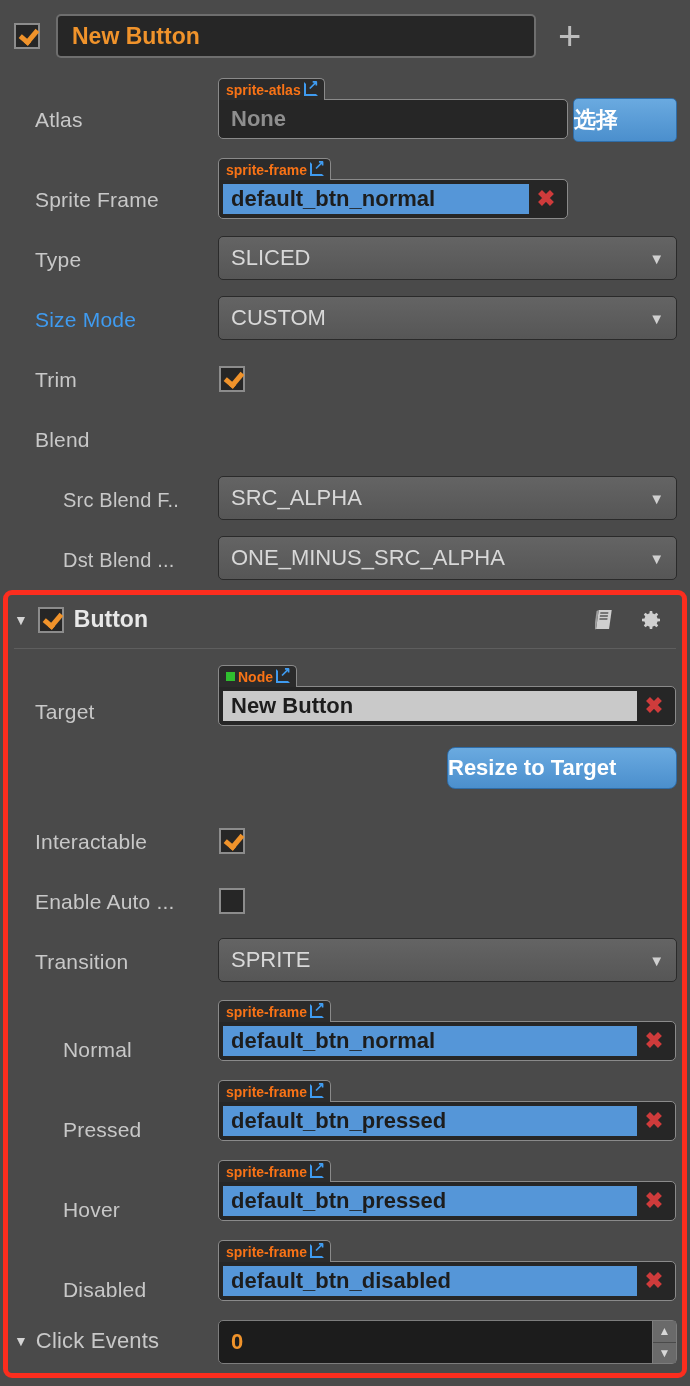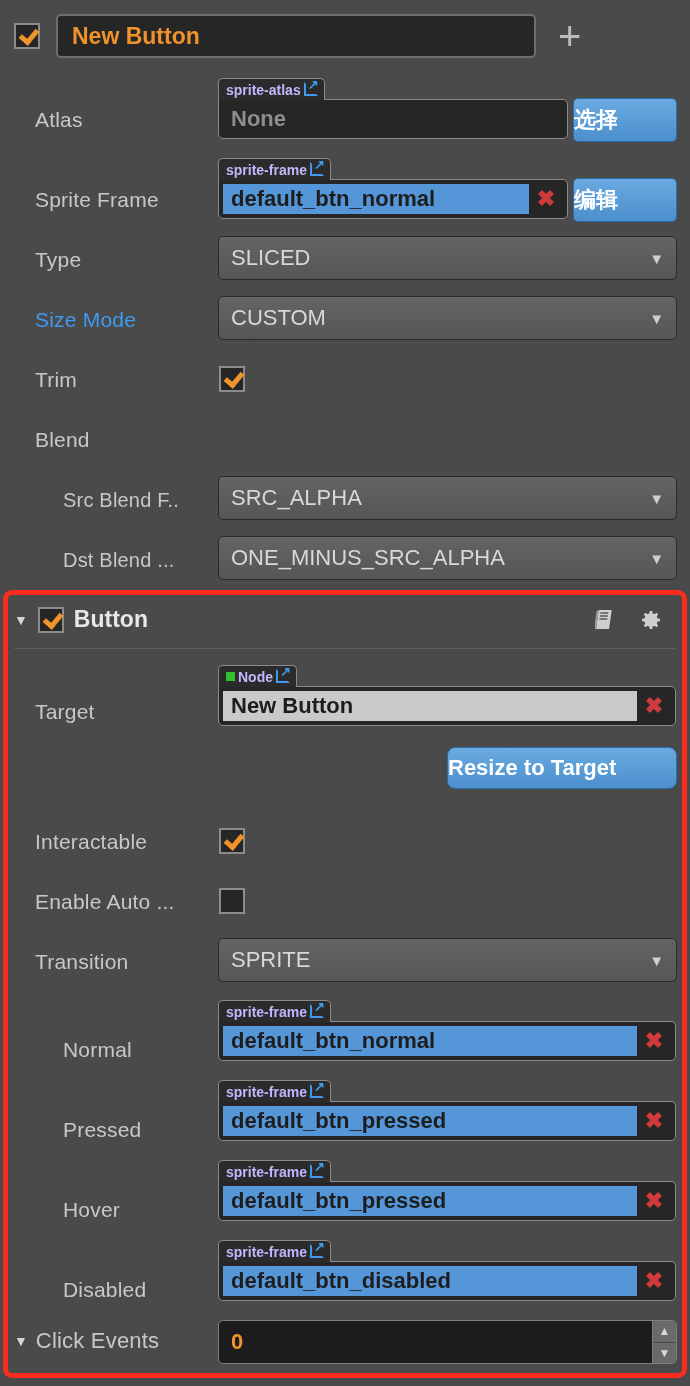--- a/index.html
+++ b/index.html
@@ -40,21 +40,21 @@
     user-select: none;
   }
 
   
   .assetbox { position: absolute; }
   .tab {
     position: absolute; top: 0; left: 0; height: 22px;
     background: #2b2b2b; border: 1px solid #8a8a8a; border-bottom: none;
     border-radius: 5px 5px 0 0;
     display: flex; align-items: center; gap: 3px; padding: 0 7px 0 7px;
-    color: #c4b5fd; font-size: 14px; font-weight: 700; white-space: nowrap;
+    color: #f97316; font-size: 14px; font-weight: 700; white-space: nowrap;
     z-index: 2;
   }
   .tab .greensq { width: 9px; height: 9px; background: #2fbf2f; display: inline-block; }
   .extlink { display: inline-block; width: 13px; height: 13px; position: relative; }
   .extlink::before {
     content: ""; position: absolute; left: 0; bottom: 0; width: 10px; height: 10px;
     border: 2px solid #3f9bf0; border-top-color: transparent; border-right-color: transparent;
   }
   .extlink::after {
     content: "↗"; position: absolute; right: -2px; top: -5px;
@@ -158,23 +158,20 @@
   </div>
   <div class="assetbox" style="left:218px; top:158px; width:350px; height:62px;">
     <div class="tab">
       <span>sprite-frame</span>
       <span class="extlink"></span>
     </div>
     <div class="assetfield" style="width:350px;">
       <div class="assetval sel">default_btn_normal</div>
       <div class="xbtn">✖</div>
     </div>
-  </div>
-  <div class="bluebtn" style="position:absolute;left:573px;top:178px;width:104px;height:44px;">
-    <span>编辑</span>
   </div>
 
   <div class="row" style="top:238px;height:44px;">
     <div class="lbl" style="position:absolute;left:35px;">Type</div>
   </div>
   <div class="dd" style="left:218px;top:236px;width:459px;">
     <span>SLICED</span>
     <span class="caret">▼</span>
   </div>
 

